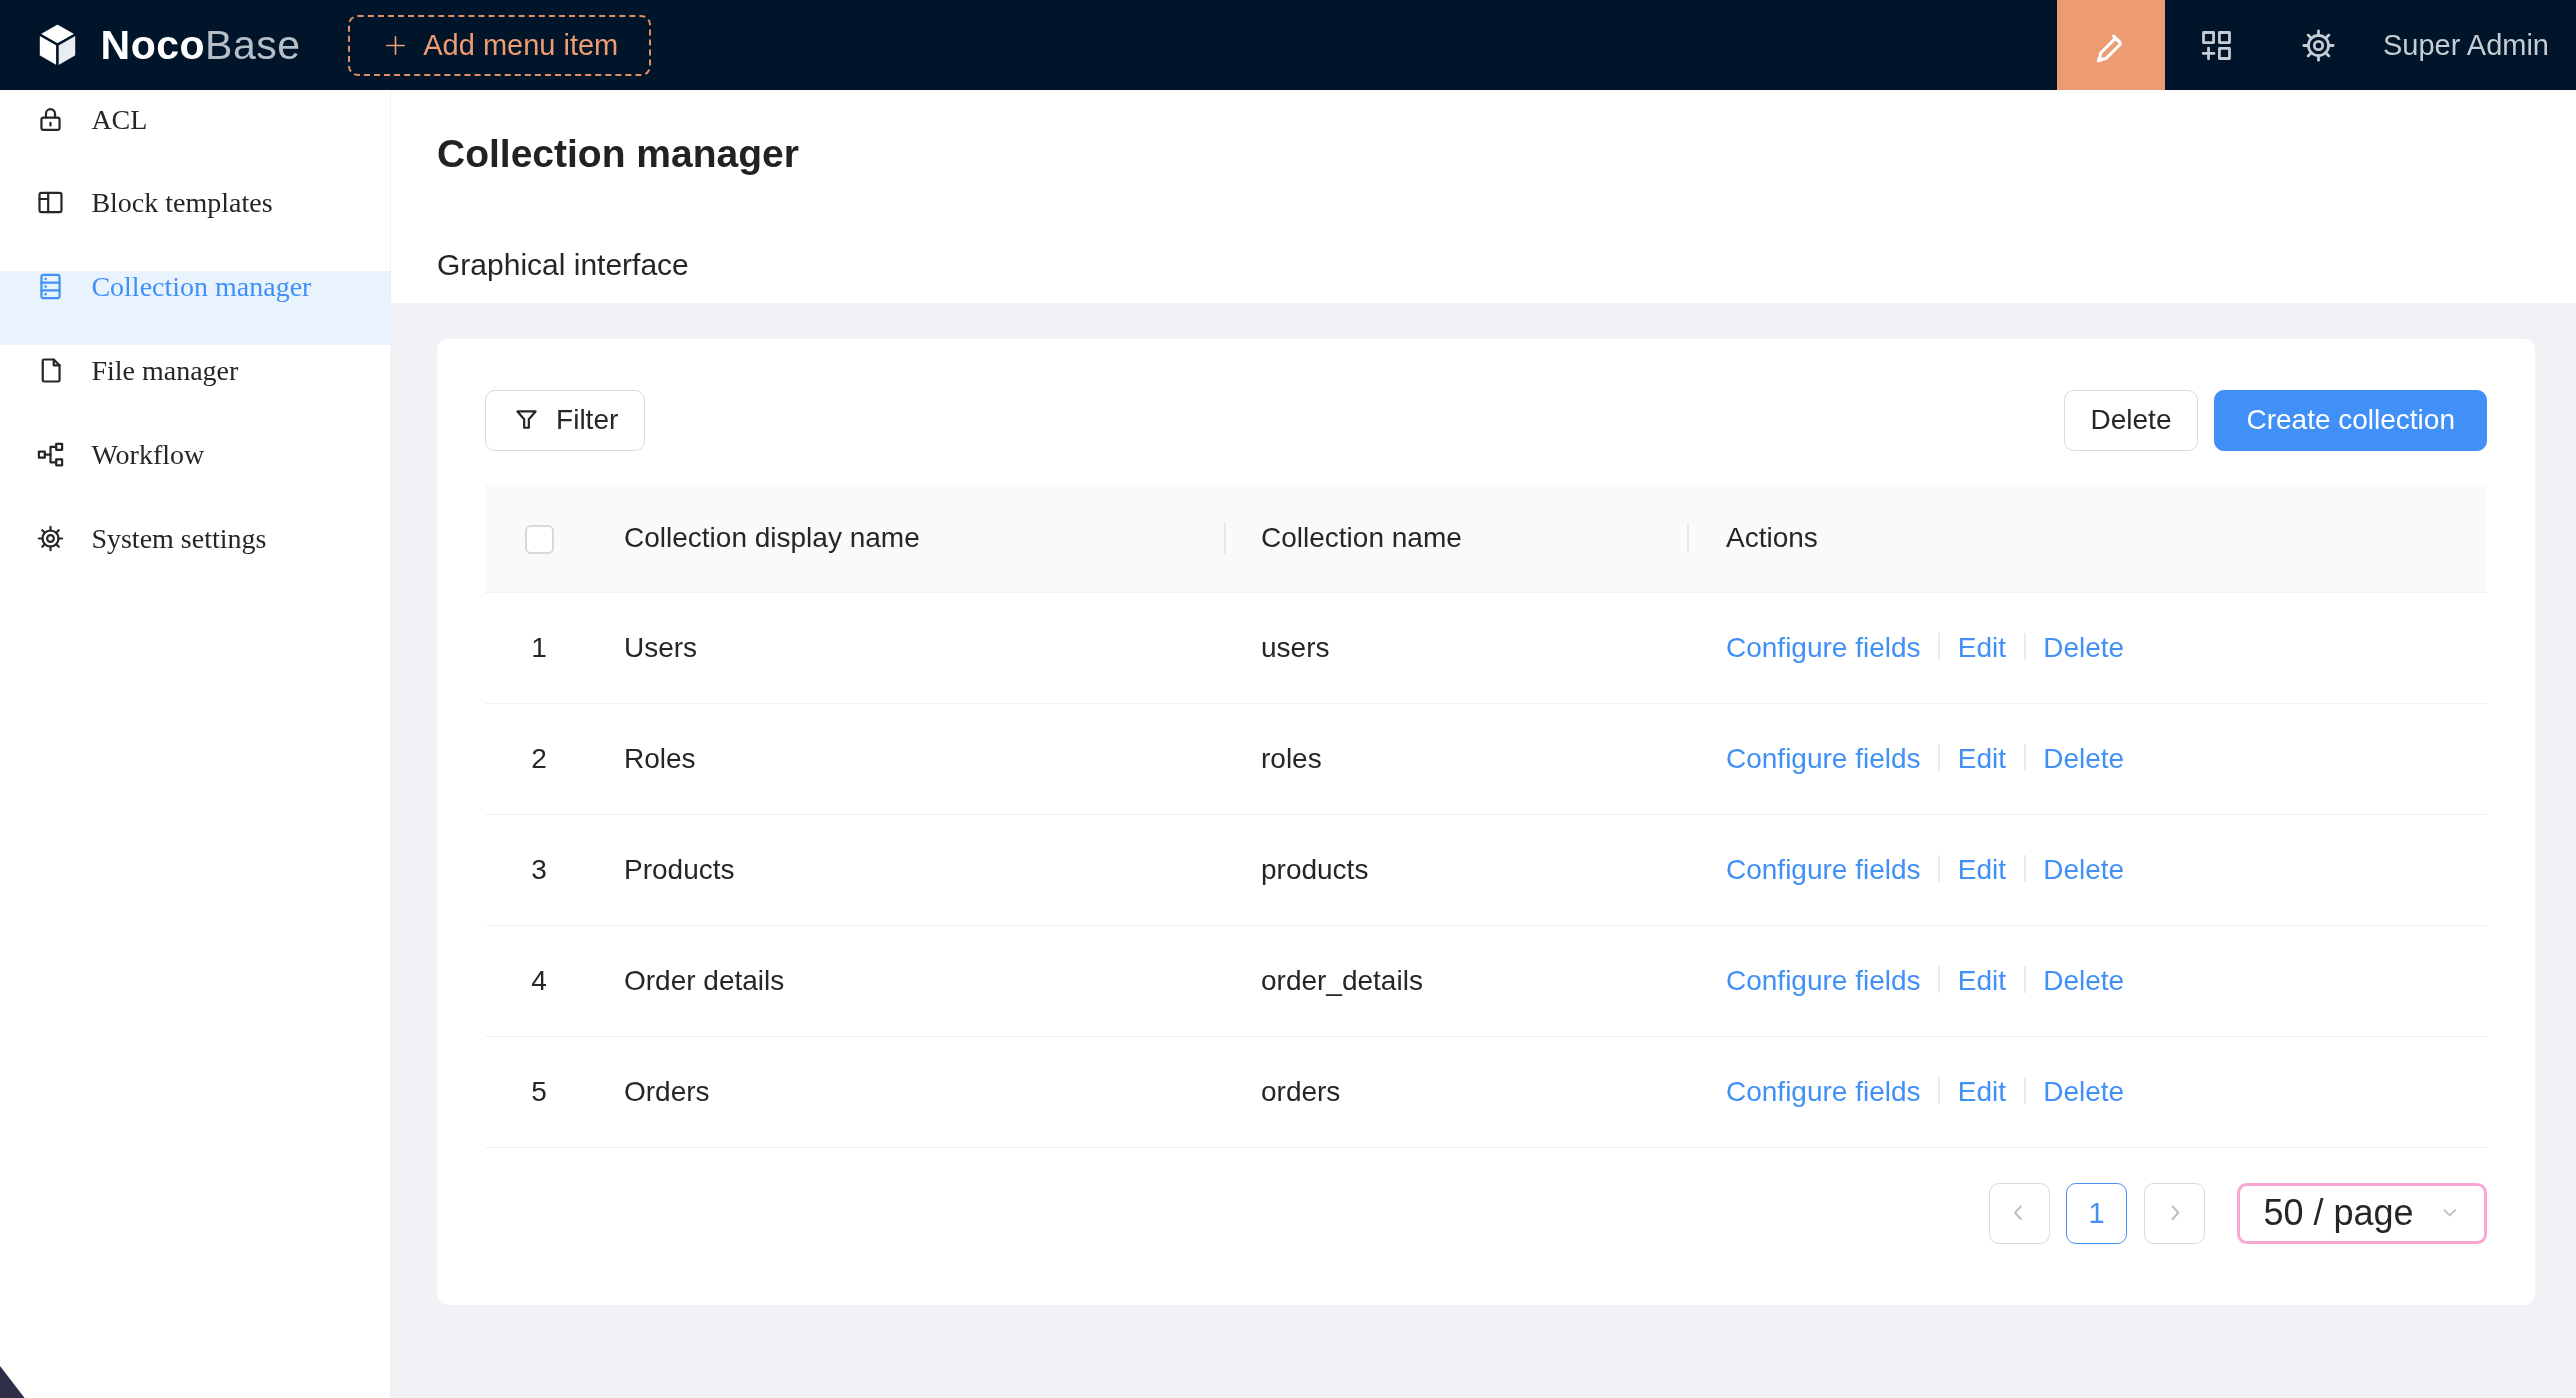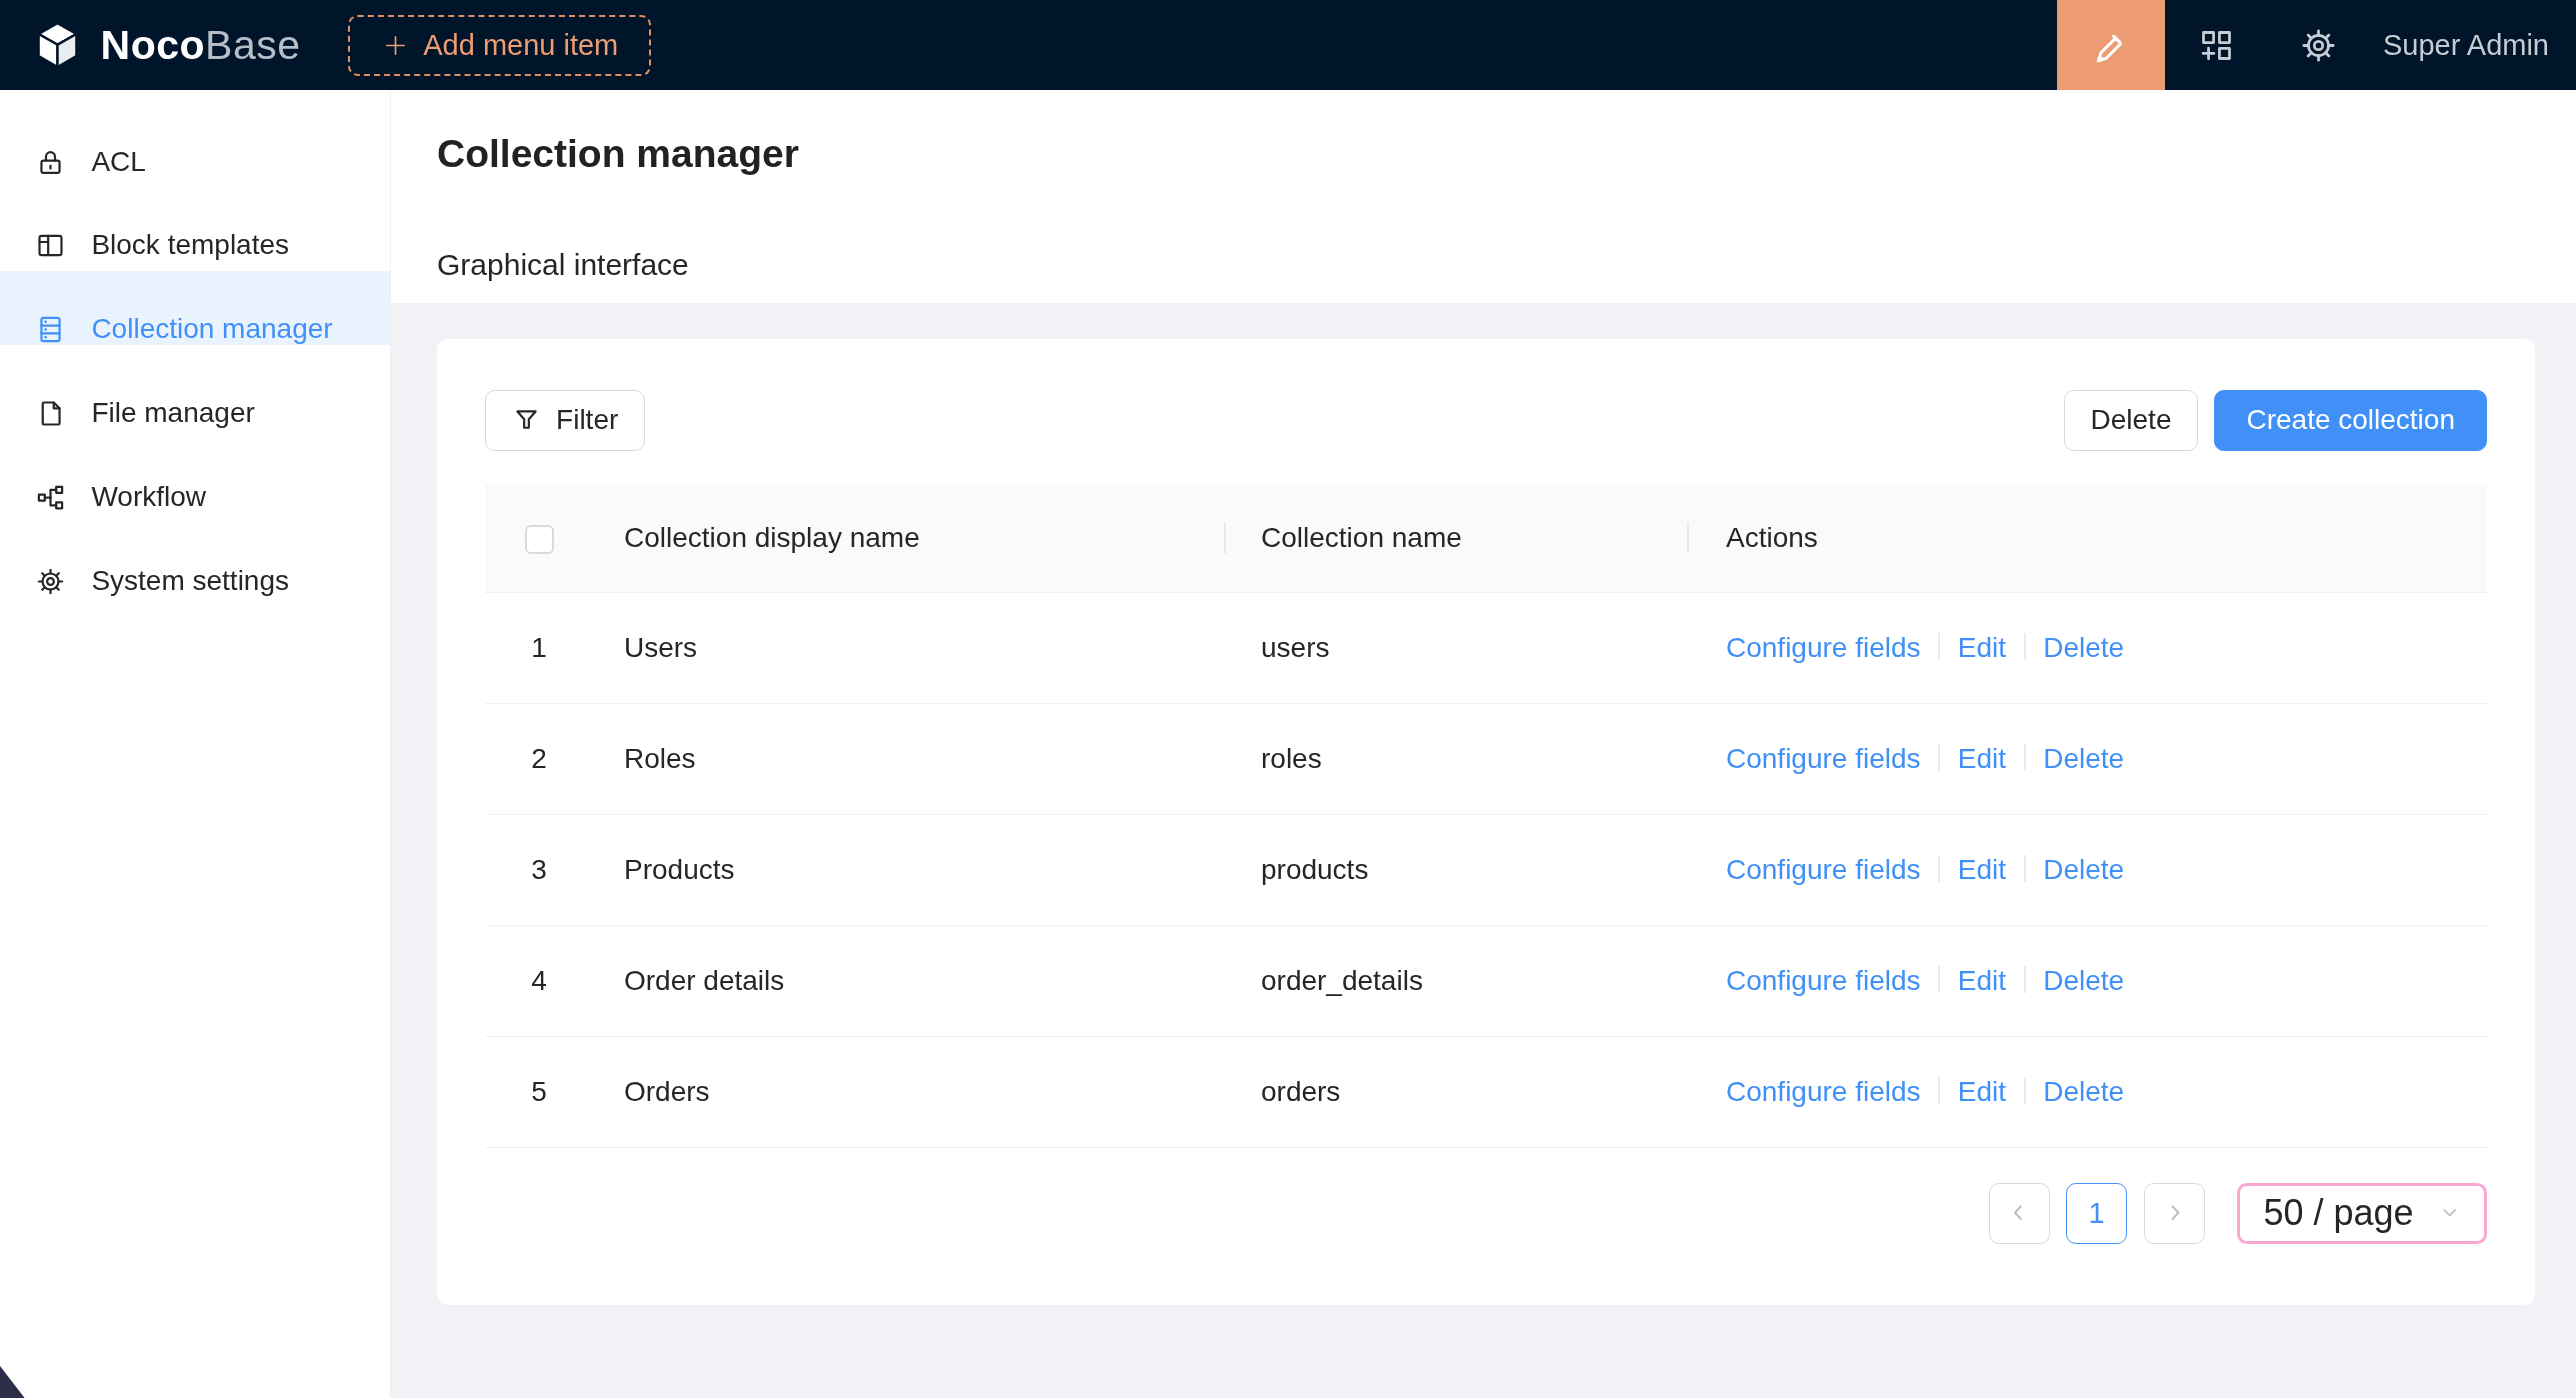--- a/index.html
+++ b/index.html
@@ -22,22 +22,22 @@
   .topbar-spacer{flex:1;}
   .designer-btn{width:108px;height:90px;background:#ec9b72;display:flex;align-items:center;justify-content:center;
                 color:#ffffff;cursor:pointer;flex:none;}
   .topbar-icon-btn{width:102px;height:90px;display:flex;align-items:center;justify-content:center;
                    color:#c5ccd3;cursor:pointer;flex:none;}
   .topbar-user{color:#c5ccd3;font-size:29px;margin:0 27px 0 13.7px;cursor:pointer;white-space:nowrap;}
 
   
   .body{display:flex;height:1309px;}
   .sidebar{width:391px;flex:none;box-sizing:border-box;background:#fff;border-right:1px solid #f0f0f0;padding-top:3.9px;}
-  .menu-item{height:74px;margin:9.8px 0;display:flex;align-items:flex-end;padding-left:35px;gap:25.4px;
-             font-size:28px;color:#262626;cursor:pointer;}
+  .menu-item{height:74px;margin:9.8px 0;display:flex;align-items:flex-start;padding-left:35px;gap:25.4px;
+             font-size:28px;color:#262626;cursor:pointer;font-family:Liberation Serif, serif;}
   .menu-item .icon{width:31px;height:31px;flex:none;}
   .menu-item.active{background:#e8f3fe;color:#4090f7;}
 
   .main{flex:1;display:flex;flex-direction:column;min-width:0;}
   .main-header{background:#fff;padding:35px 0 0 46px;border-bottom:1px solid #f0f0f0;}
   .page-title{margin:0;font-size:39px;font-weight:600;line-height:57px;color:#222;}
   .tabs{display:flex;gap:63px;margin-top:63px;}
   .tab{font-size:30px;line-height:39px;padding-bottom:18.6px;color:#262626;cursor:pointer;}
   .tab.active{color:#4090f7;border-bottom:4.9px solid #4090f7;}
 

